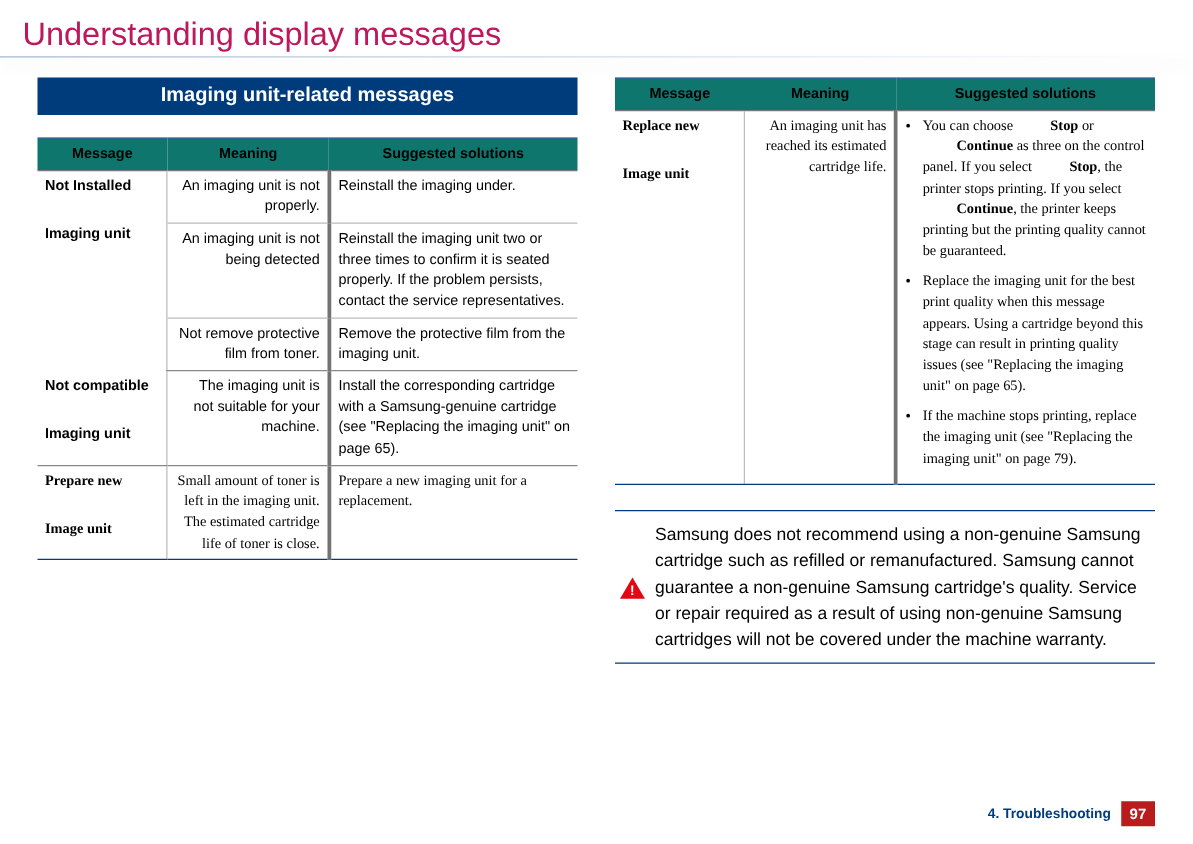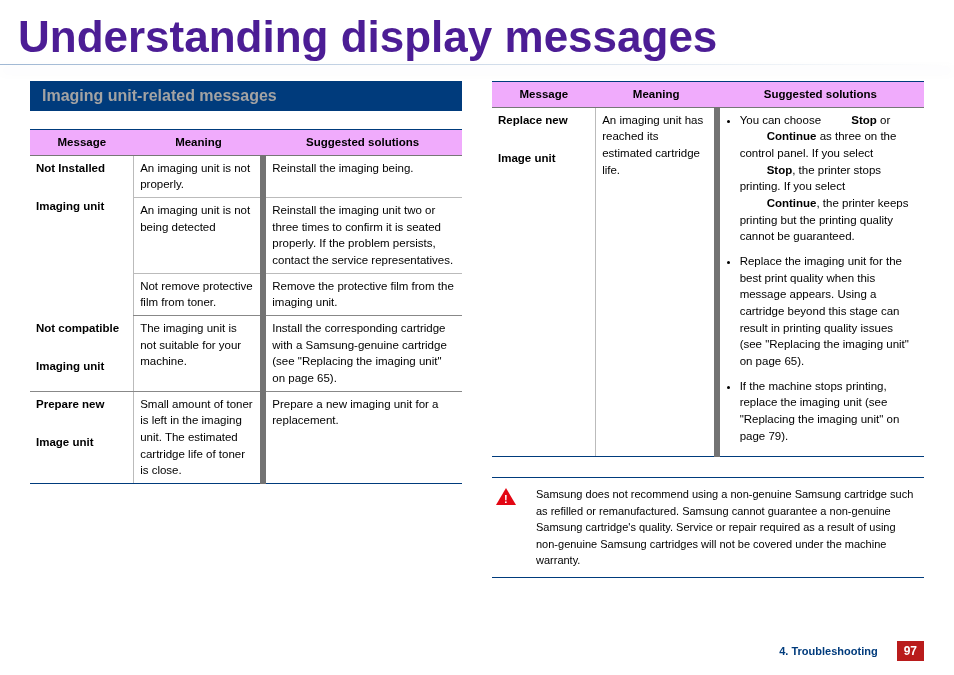--- a/index.html
+++ b/index.html
@@ -7,81 +7,83 @@
   body {
     width: 954px;
     height: 675px;
     font-family: "Segoe UI", Arial, sans-serif;
     font-size: 12px;
     color: #000;
     position: relative;
     background: #fff;
   }
   .page-title {
-    font-size: 44px;
-    font-weight: 700;
-    color: #4c1d95;
+    font-size: 26px;
+    font-weight: 400;
+    color: #be185d;
     padding: 12px 18px 2px 18px;
   }
   .title-rule {
     height: 1px;
     background: linear-gradient(to right, #a0b8d4, #fff);
     margin: 0 0 6px 0;
     box-shadow: 0 6px 12px rgba(0,50,120,0.15);
   }
   .columns {
     display: flex;
     gap: 30px;
     padding: 10px 30px 0 30px;
   }
   .col { flex: 1; min-width: 0; }
   .section-header {
     background: #003b7c;
-    color: #a3a3a3;
+    color: #ffffff;
     font-weight: 700;
     font-size: 16px;
     padding: 6px 12px;
     margin-bottom: 18px;
+    text-align: center;
   }
   table {
     width: 100%;
     border-collapse: collapse;
     font-size: 11.5px;
     line-height: 1.45;
   }
   th {
-    background: #f0abfc;
+    background: #0f766e;
     font-weight: 700;
     padding: 4px 6px;
     text-align: center;
     border-top: 1.5px solid #003b7c;
     border-bottom: 1px solid #777;
   }
   td {
     padding: 4px 6px;
     border-bottom: 1px solid #888;
     vertical-align: top;
   }
   td.msg-cell { font-weight: 700; border-right: none; }
-  td.meaning-cell { border-left: 1px solid #bbb; border-right: 6px solid #737373; }
+  td.meaning-cell { border-left: 1px solid #bbb; border-right: 3px solid #737373; text-align: right; }
   tr.no-bottom td { border-bottom: none; }
   tr.inner-top td.meaning-cell, tr.inner-top td.sol-cell { border-top: 1px solid #bbb; }
-  tbody tr:last-child td { border-bottom: 1.5px solid #003b7c; }
+  tbody tr:last-child td { border-bottom: 1.5px solid #003b7c; font-family: Liberation Serif, serif; }
   ul.sol-list { margin: 0; padding-left: 14px; }
   ul.sol-list li { margin-bottom: 8px; }
   .b { font-weight: 700; padding-left: 27px; }
   .warning-box {
     display: flex;
-    gap: 20px;
+    gap: 8px;
     border-top: 1.5px solid #003b7c;
     border-bottom: 1.5px solid #003b7c;
     padding: 8px 4px;
     margin-top: 20px;
-    font-size: 11px;
+    font-size: 14px;
     line-height: 1.5;
+    align-items: center;
   }
   .warning-icon {
     width: 0; height: 0;
     border-left: 10px solid transparent;
     border-right: 10px solid transparent;
     border-bottom: 17px solid #e30613;
     position: relative;
     margin-top: 2px;
     flex-shrink: 0;
   }
@@ -93,21 +95,21 @@
     color: #fff;
     font-weight: 700;
     font-size: 11px;
   }
   .footer {
     position: absolute;
     bottom: 14px;
     right: 30px;
     display: flex;
     align-items: center;
-    gap: 19px;
+    gap: 8px;
   }
   .footer-chapter {
     color: #003b7c;
     font-weight: 700;
     font-size: 11px;
   }
   .footer-page {
     background: #b91c1c;
     color: #fff;
     font-weight: 700;
@@ -135,21 +137,21 @@
           <th>Suggested solutions</th>
         </tr>
       </thead>
       <tbody>
         <tr class="no-bottom">
           <td class="msg-cell" rowspan="3">
             <span>Not Installed</span>
             <span class="msg-sub">Imaging unit</span>
           </td>
           <td class="meaning-cell">An imaging unit is not properly.</td>
-          <td class="sol-cell">Reinstall the imaging being.</td>
+          <td class="sol-cell">Reinstall the imaging under.</td>
         </tr>
         <tr class="no-bottom inner-top">
           <td class="meaning-cell">An imaging unit is not being detected</td>
           <td class="sol-cell">Reinstall the imaging unit two or three times to confirm it is seated properly. If the problem persists, contact the service representatives.</td>
         </tr>
         <tr class="inner-top">
           <td class="meaning-cell">Not remove protective film from toner.</td>
           <td class="sol-cell">Remove the protective film from the imaging unit.</td>
         </tr>
         <tr>

